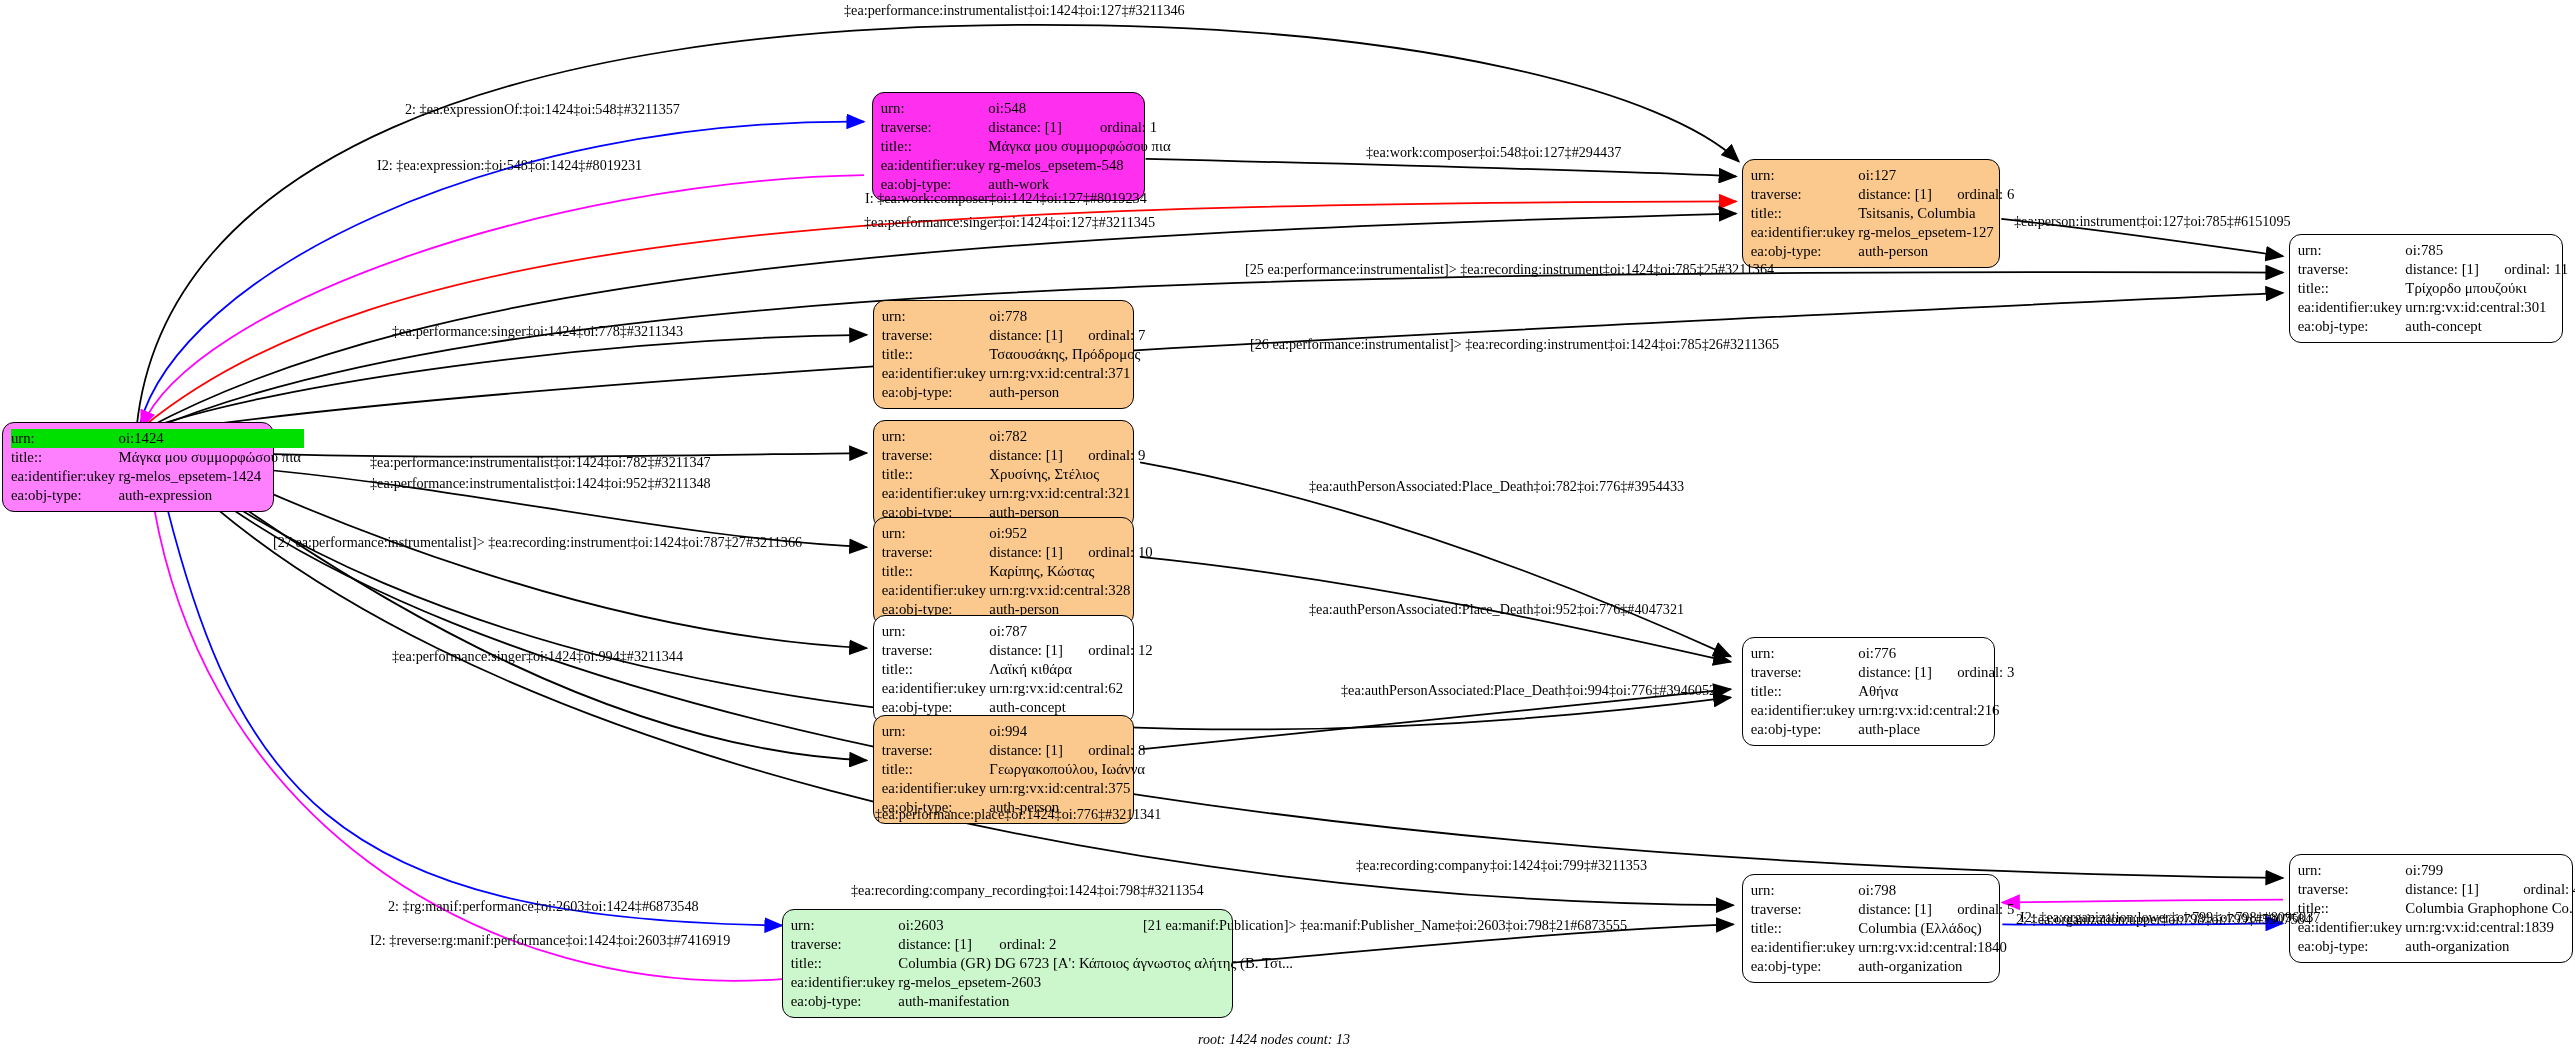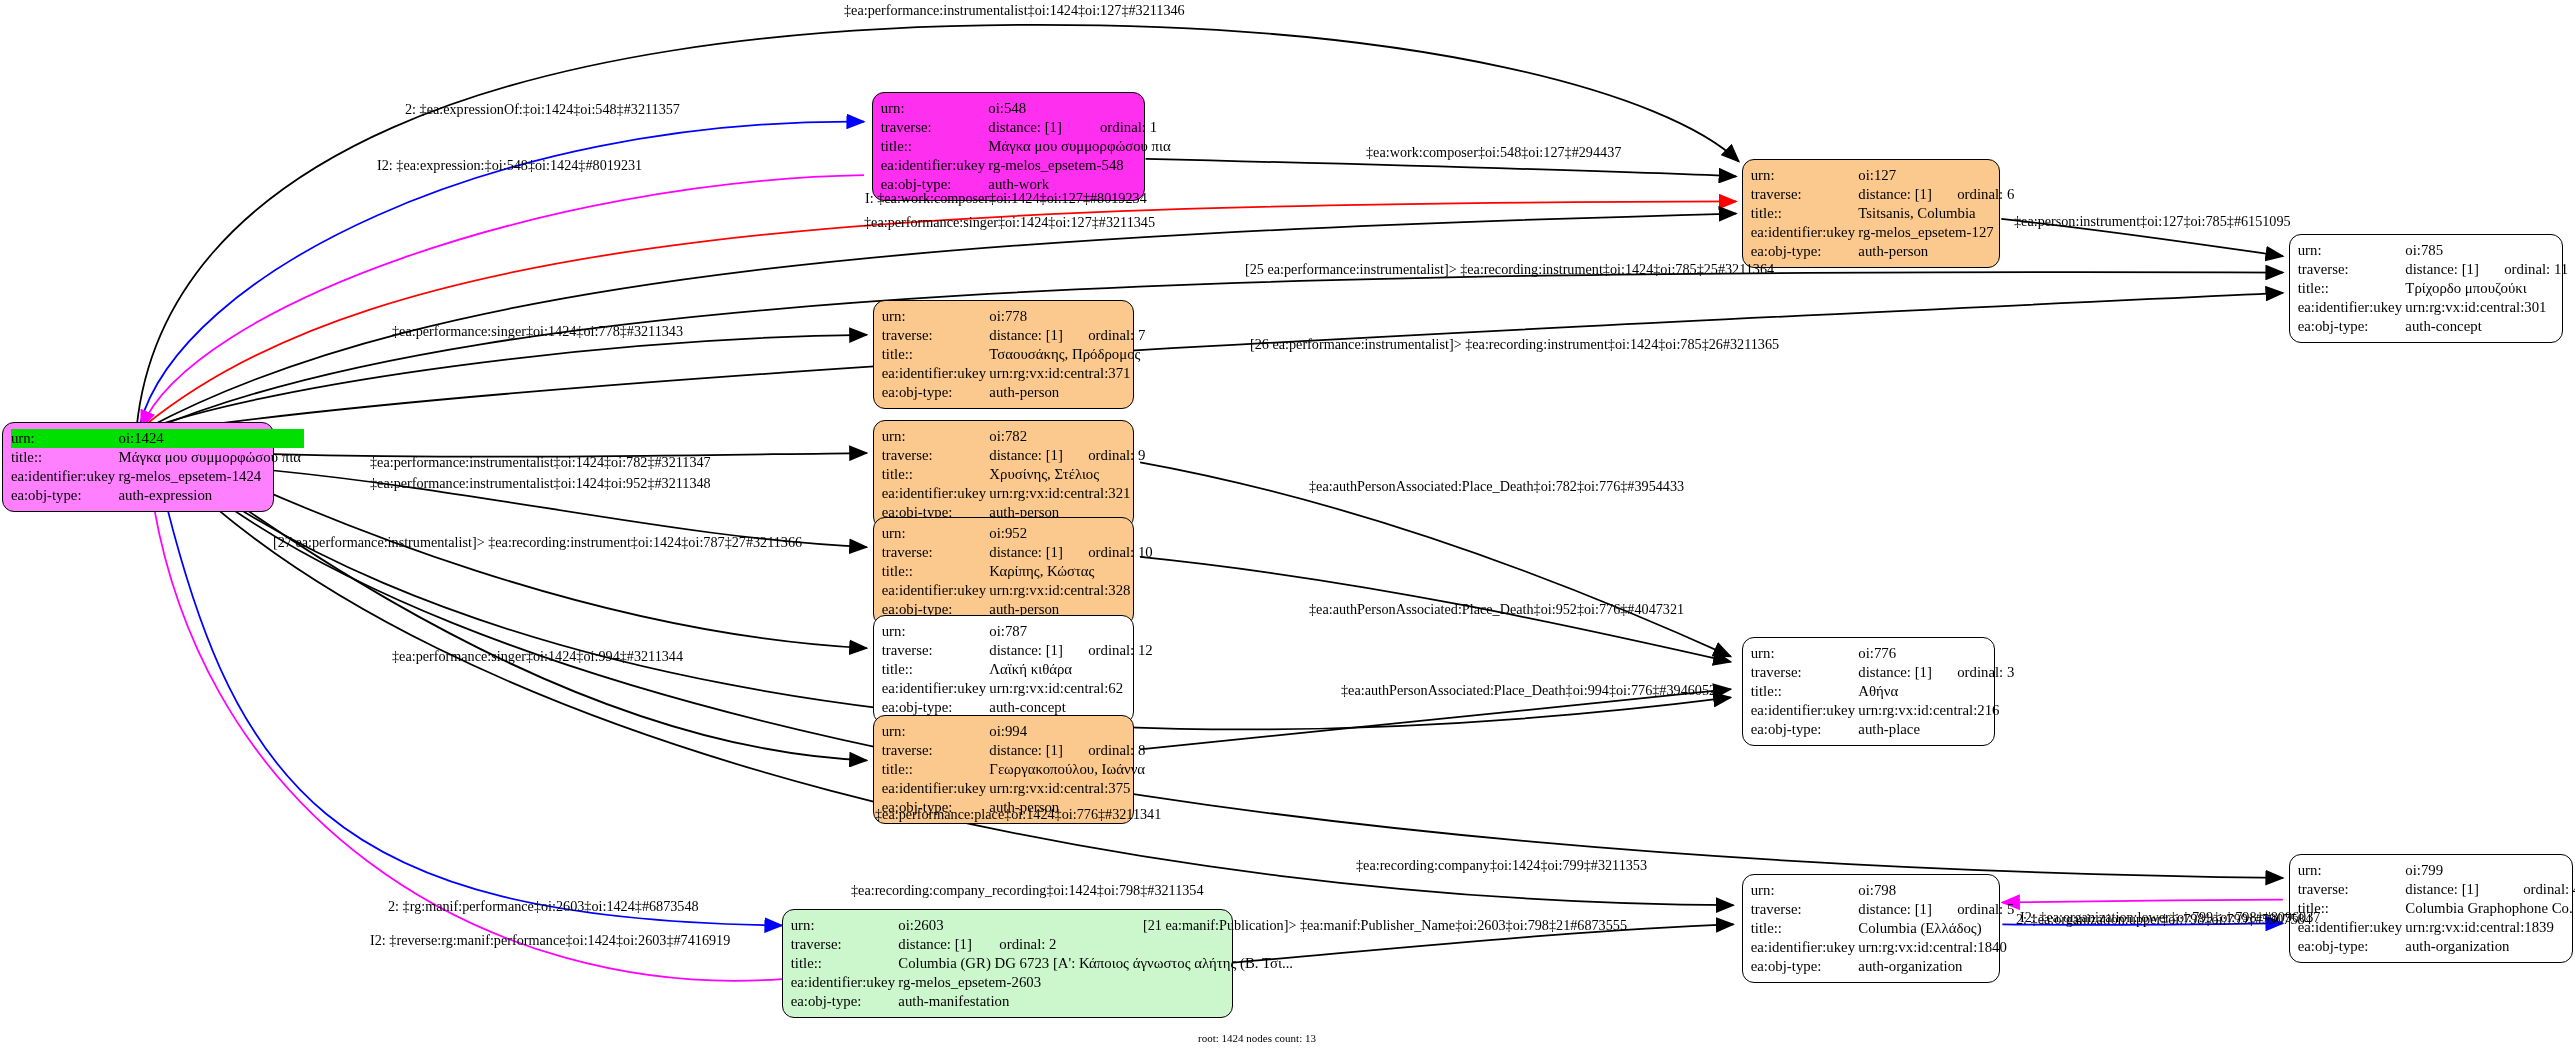--- a/index.html
+++ b/index.html
@@ -13,21 +13,21 @@
   .node td.k{width:150px;}
   .node td.v{}
   .node td.v2{padding-left:22px;}
   .hl td{background:#00e000;}
   .n-expression{background:#ff80ff;}
   .n-work{background:#ff2ff0;}
   .n-person{background:#fbc98e;}
   .n-plain{background:#ffffff;}
   .n-manifestation{background:#ccf7cc;}
   .elabel{position:absolute;font-size:14.2px;color:#000;white-space:nowrap;line-height:1;}
-  .footer{position:absolute;font-size:11px;color:#000;white-space:nowrap;}
+  .footer{position:absolute;font-size:14px;color:#000;white-space:nowrap;font-style:italic;}
 </style>
 </head>
 <body>
 
 <div id="stage">
 
   <svg id="edges" viewBox="0 0 4711 1923" xmlns="http://www.w3.org/2000/svg">
     <defs>
       <marker id="ah-k" markerWidth="11" markerHeight="9" refX="10" refY="4.5" orient="auto" markerUnits="strokeWidth">
         <path d="M0,0 L11,4.5 L0,9 z" fill="#000"></path>

